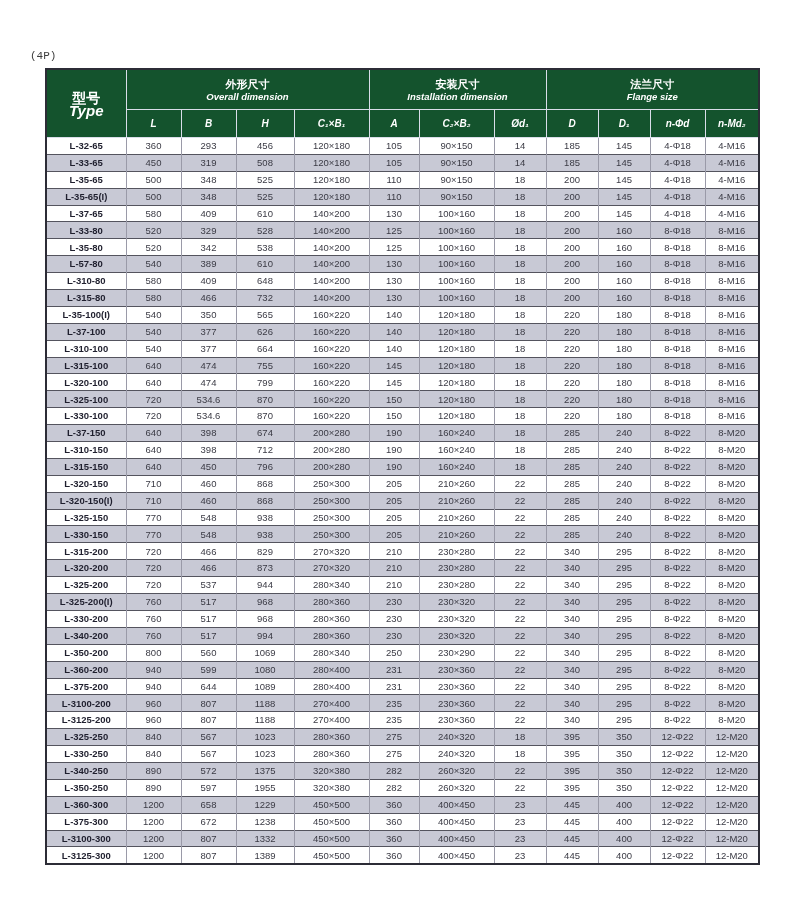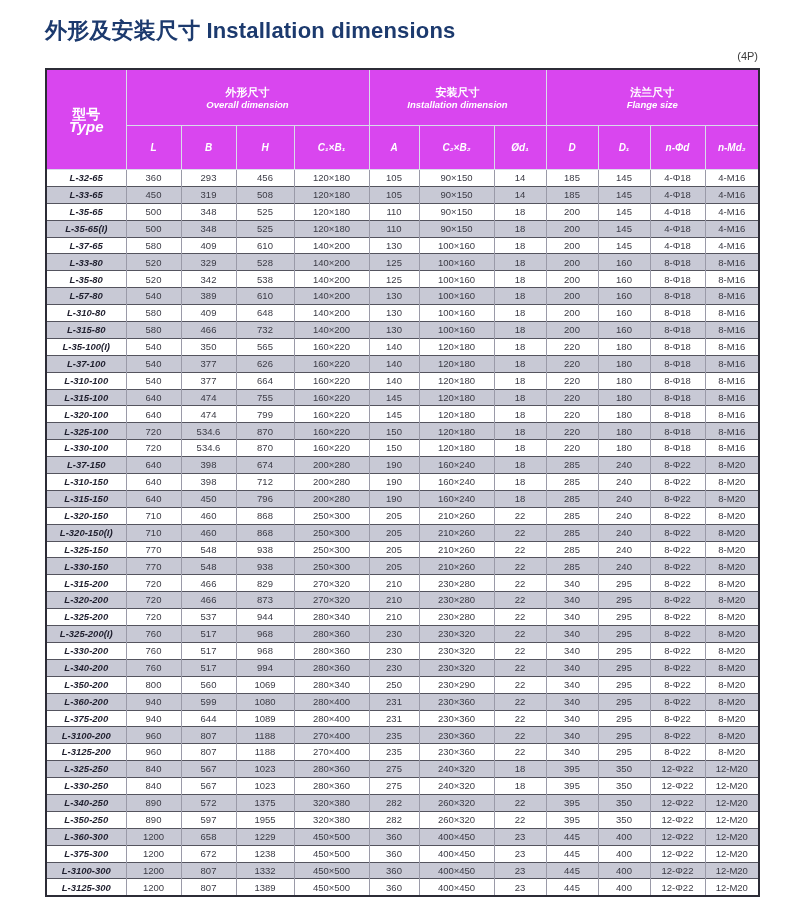--- a/index.html
+++ b/index.html
@@ -13,62 +13,59 @@
   .page { position: relative; width: 790px; height: 910px; }
 
   .page-title {
     position: absolute; left: 45px; top: 16px;
     font-size: 22px; font-weight: bold; color: #1c3a6e;
     letter-spacing: 0.2px; white-space: nowrap;
   }
   .page-title .zh { margin-right: 6px; }
 
   .corner-note {
-    position: absolute; left: 45px; top: 50px; width: 713px;
-    text-align: right; font-size: 11px; color: #3c3c3c;
+    position: absolute; left: 30px; top: 50px; width: 713px;
+    font-size: 11px; color: #3c3c3c; font-family: Liberation Mono, monospace;
   }
 
   .dims-table {
     position: absolute; left: 45px; top: 68px;
     width: 713px; border-collapse: collapse; table-layout: fixed;
     border: 2px solid #2c2c36;
   }
 
   thead th {
-    background: #d946ef; color: #ffffff;
+    background: #14532d; color: #ffffff;
     font-weight: bold; text-align: center; vertical-align: middle;
-    border: 1px solid #d9dde9; padding: 12px;
+    border: 1px solid #d9dde9; padding: 4px;
   }
   thead tr.group-row th { height: 31px; }
   thead tr.sub-row th { height: 19px; font-size: 10px; font-style: italic; }
   th .zh { display: block; font-size: 11px; line-height: 13px; font-style: normal; }
   th .en { display: block; font-size: 9.5px; line-height: 11px; font-style: italic; }
   th.type-head .zh { font-size: 14px; }
   th.type-head .en { font-size: 15px; }
 
   tbody td {
     height: 15.9px; padding: 0 2px; text-align: center; vertical-align: middle;
     font-size: 9.5px; color: #3a3a44; line-height: 1;
     border-top: 1px solid #54545e; border-left: 1px solid #9a9aa8;
     white-space: nowrap; overflow: hidden;
   }
   tbody td:first-child { border-left: none; }
   tbody td.type-cell {
-    font-weight: bold; font-style: italic; color: #1f1f2e; font-size: 9.5px;
+    font-weight: bold; color: #1f1f2e; font-size: 9.5px;
   }
   tbody tr.striped td { background: #c8c9d5; }
 </style>
 </head>
 <body>
 
 <div class="page">
 
-  <div class="page-title">
-    <span class="zh">外形及安装尺寸</span><span class="en">Installation dimensions</span>
-  </div>
 
   <div class="corner-note">(4P)</div>
 
   <table class="dims-table">
     <colgroup>
       <col style="width:80px">
         <col style="width:55px">
         <col style="width:55px">
         <col style="width:58px">
       <col style="width:75px">

